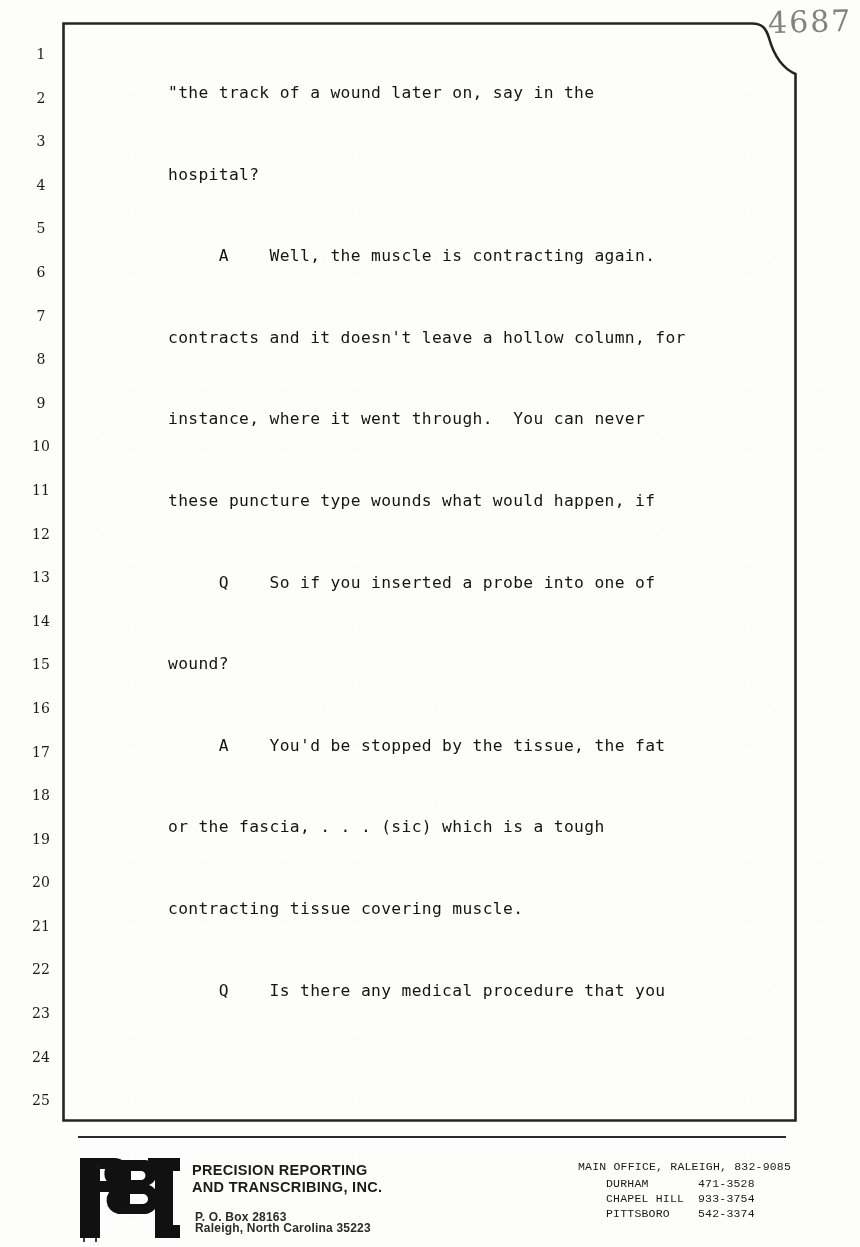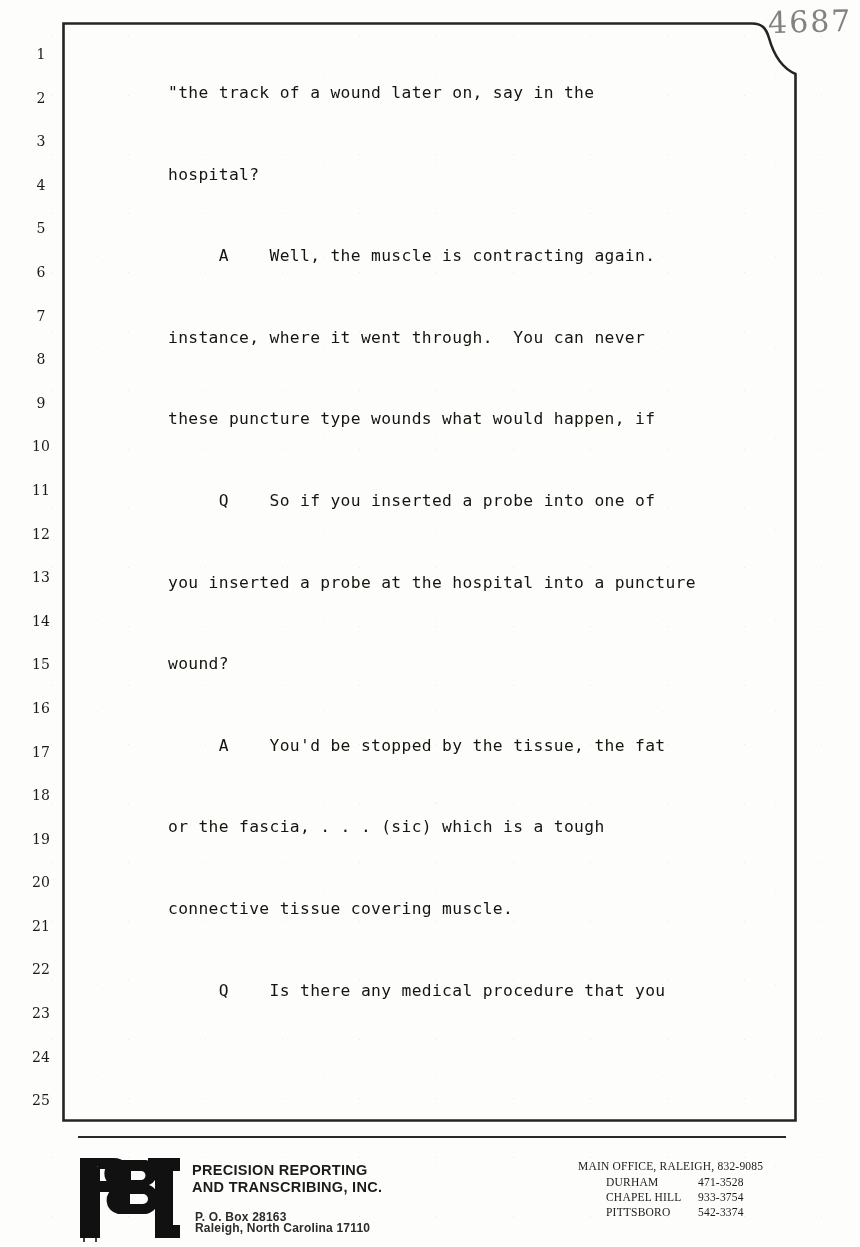--- a/index.html
+++ b/index.html
@@ -158,21 +158,21 @@
     line-height: 10.5px;
     letter-spacing: 0.2px;
     color: #2b2b2b;
   }
 
   
   #phone-block {
     position: absolute;
     left: 578px;
     top: 16px;
-    font-family: Liberation Serif, serif;
+    font-family: Liberation Mono, monospace;
     font-size: 11.5px;
     letter-spacing: .2px;
     color: #1b1b1b;
     white-space: nowrap;
   }
   #main-office-line {
     margin-bottom: 3px;
   }
   .phone-row {
     display: flex;
@@ -222,28 +222,28 @@
     <div class="line-number">22</div>
     <div class="line-number">23</div>
     <div class="line-number">24</div>
     <div class="line-number">25</div>
   </div>
 
   <div id="transcript-body">
     <div class="transcript-line">"the track of a wound later on, say in the</div>
     <div class="transcript-line">hospital?</div>
     <div class="transcript-line">     A    Well, the muscle is contracting again.</div>
+    <div class="transcript-line">contracts and it doesn't leave a hollow column, for</div>
     <div class="transcript-line">instance, where it went through.  You can never</div>
     <div class="transcript-line">these puncture type wounds what would happen, if</div>
     <div class="transcript-line">     Q    So if you inserted a probe into one of</div>
-    <div class="transcript-line">you inserted a probe at the hospital into a puncture</div>
     <div class="transcript-line">wound?</div>
     <div class="transcript-line">     A    You'd be stopped by the tissue, the fat</div>
     <div class="transcript-line">or the fascia, . . . (sic) which is a tough</div>
-    <div class="transcript-line">connective tissue covering muscle.</div>
+    <div class="transcript-line">contracting tissue covering muscle.</div>
     <div class="transcript-line">     Q    Is there any medical procedure that you</div>
     
     
     
     
     
     
     
     
     
@@ -277,21 +277,21 @@
         </svg>
       </div>
 
       <div id="company-name-block">
         <div>PRECISION REPORTING</div>
         <div>AND TRANSCRIBING, INC.</div>
       </div>
 
       <div id="company-address-block">
         <div>P. O. Box 28163</div>
-        <div>Raleigh, North Carolina  17110</div>
+        <div>Raleigh, North Carolina  35223</div>
       </div>
 
       <div id="phone-block">
         <div id="main-office-line">MAIN OFFICE, RALEIGH, 832-9085</div>
         <div class="phone-row">
           <span class="phone-city">DURHAM</span>
           <span class="phone-num">471-3528</span>
         </div>
         <div class="phone-row">
           <span class="phone-city">CHAPEL HILL</span>

